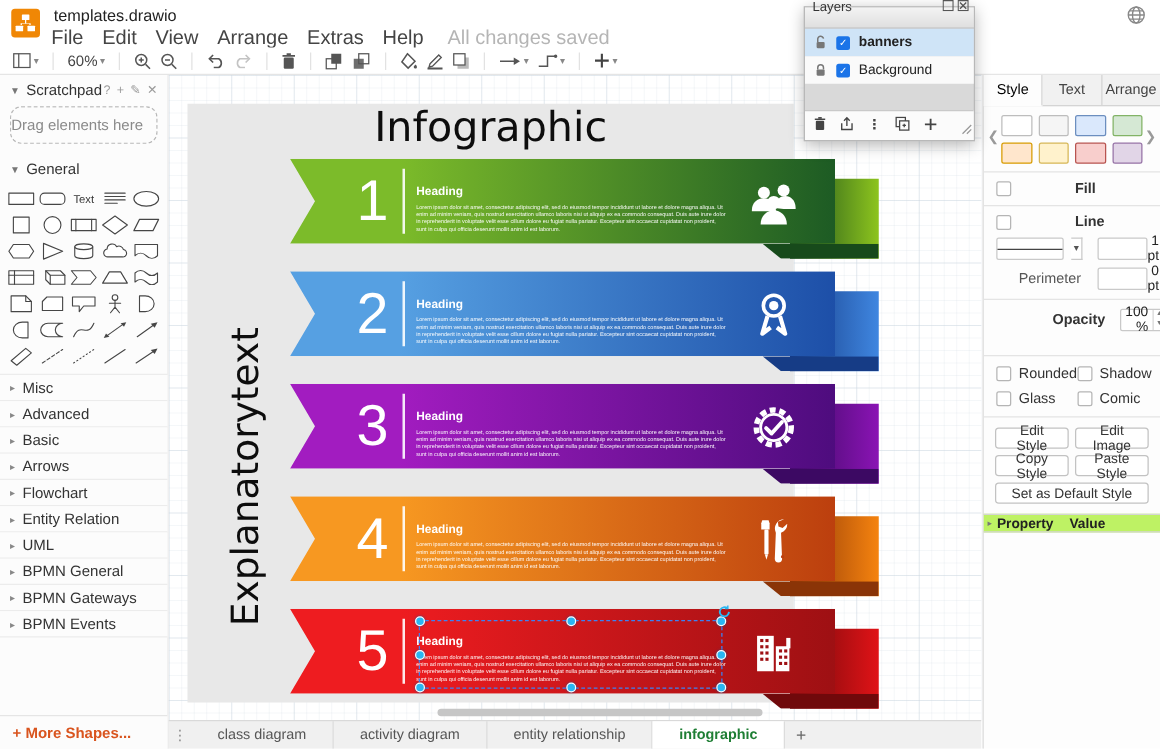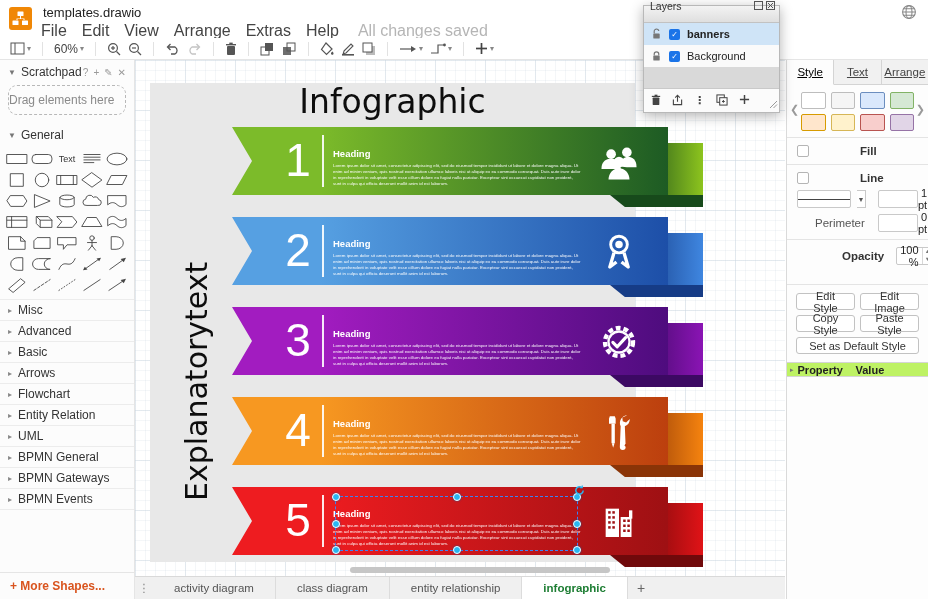--- a/index.html
+++ b/index.html
@@ -91,21 +91,21 @@
   .pages-menu{width:18px;display:flex;align-items:center;justify-content:center;color:#888;}
   .ftab{display:flex;align-items:center;padding:0 21px;border-right:1px solid #dcdcdc;}
   .ftab:first-of-type{border-left:1px solid #dcdcdc;}
   .ftab.active{background:#fff;color:#1e7e34;font-weight:bold;}
   .addtab{width:26px;display:flex;align-items:center;justify-content:center;color:#666;font-size:14px;}
 
   
   .format{position:absolute;left:786px;top:60px;width:142px;height:539px;background:#fdfdfd;border-left:1px solid #dadada;
     font-size:11.5px;color:#333;}
   .ftabs{display:flex;height:25px;background:#f1f1f1;border-bottom:1px solid #d4d4d4;}
-  .ftab2{flex:1;display:flex;align-items:center;justify-content:center;border-right:1px solid #d4d4d4;color:#444;text-decoration:underline;}
+  .ftab2{flex:1;display:flex;align-items:center;justify-content:center;border-right:1px solid #d4d4d4;color:#444;}
   .ftab2:last-child{border-right:none;}
   .ftab2.active{background:#fdfdfd;border-bottom:1px solid #fdfdfd;margin-bottom:-1px;color:#000;}
   .swatchzone{position:relative;padding:7px 14px 6px 14px;}
   .swrow{display:flex;gap:5px;justify-content:center;margin-bottom:5px;}
   .swatch{width:25px;height:17px;border:1px solid #ccc;border-radius:2px;}
   .swarrow{position:absolute;top:50%;margin-top:-8px;color:#9a9a9a;font-size:11px;}
   .swarrow.left{left:3px;}.swarrow.right{right:3px;}
   .fsection{border-top:1px solid #e4e4e4;padding:7px 10px;}
   .frow{display:flex;align-items:center;gap:6px;margin-bottom:6px;}
   .frow:last-child{margin-bottom:0;}
@@ -707,24 +707,24 @@
           </svg>
       </span>
     </div>
 
     <div class="hscroll"></div>
   </div>
 
   <div class="footer">
     <div class="pages-menu">⋮</div>
     <div class="ftab">
+        <span>class diagram</span>
+      </div>
+    <div class="ftab">
         <span>activity diagram</span>
-      </div>
-    <div class="ftab">
-        <span>class diagram</span>
       </div>
     <div class="ftab">
         <span>entity relationship</span>
       </div>
     <div class="ftab active">
         <span>infographic</span>
       </div>
     <div class="addtab">
         <span>+</span>
       </div>
@@ -806,20 +806,38 @@
         <span class="stepper w46">
           <span class="val">100 %</span>
           <span class="arrows">
               <span>▲</span>
               <span>▼</span>
             </span>
         </span>
       </div>
     </div>
 
+    <div class="togglegrid">
+      <span class="tg">
+          <span class="cb"></span>
+          <span>Rounded</span>
+        </span>
+      <span class="tg">
+          <span class="cb"></span>
+          <span>Shadow</span>
+        </span>
+      <span class="tg">
+          <span class="cb"></span>
+          <span>Glass</span>
+        </span>
+      <span class="tg">
+          <span class="cb"></span>
+          <span>Comic</span>
+        </span>
+    </div>
 
     <div class="btnzone">
       <button class="fbtn">Edit Style</button>
       <button class="fbtn">Edit Image</button>
       <button class="fbtn">Copy Style</button>
       <button class="fbtn">Paste Style</button>
       <button class="fbtn full">Set as Default Style</button>
     </div>
 
     <div class="prophead">

